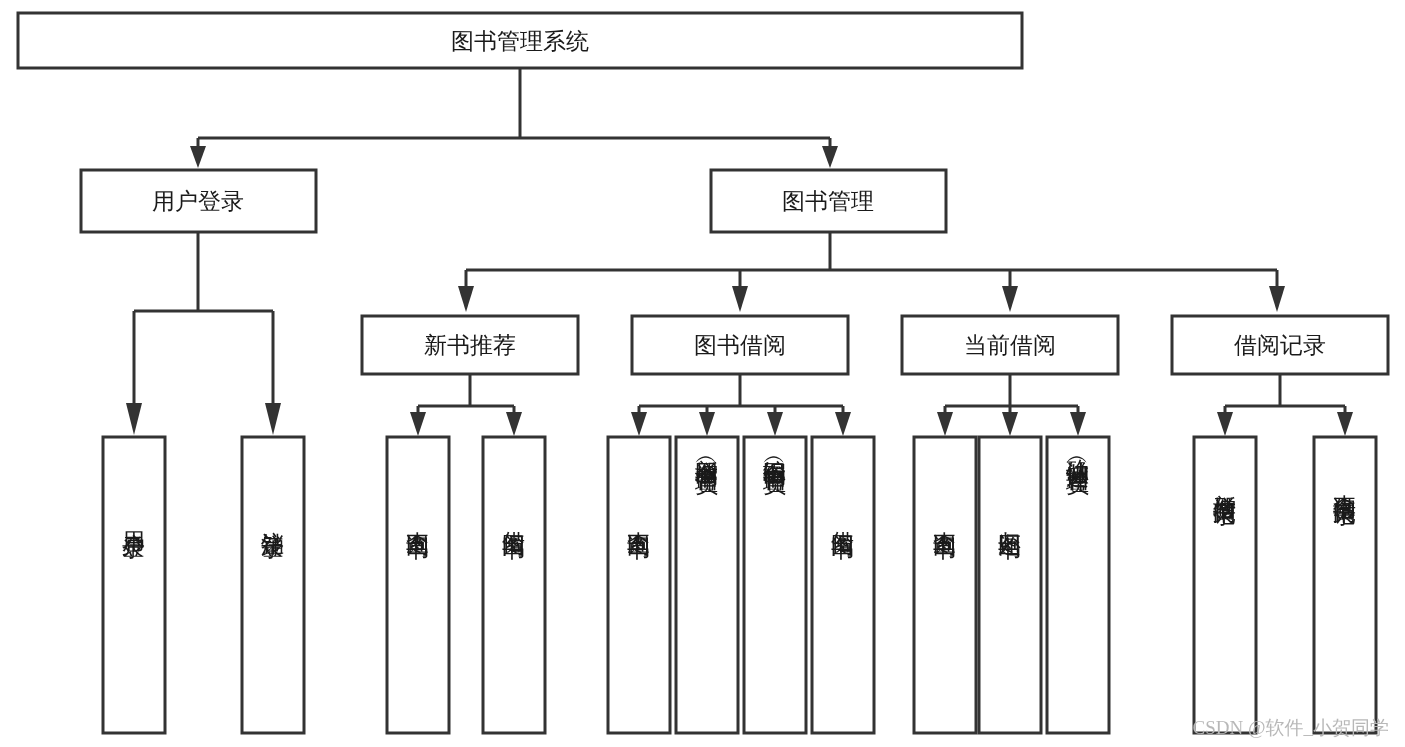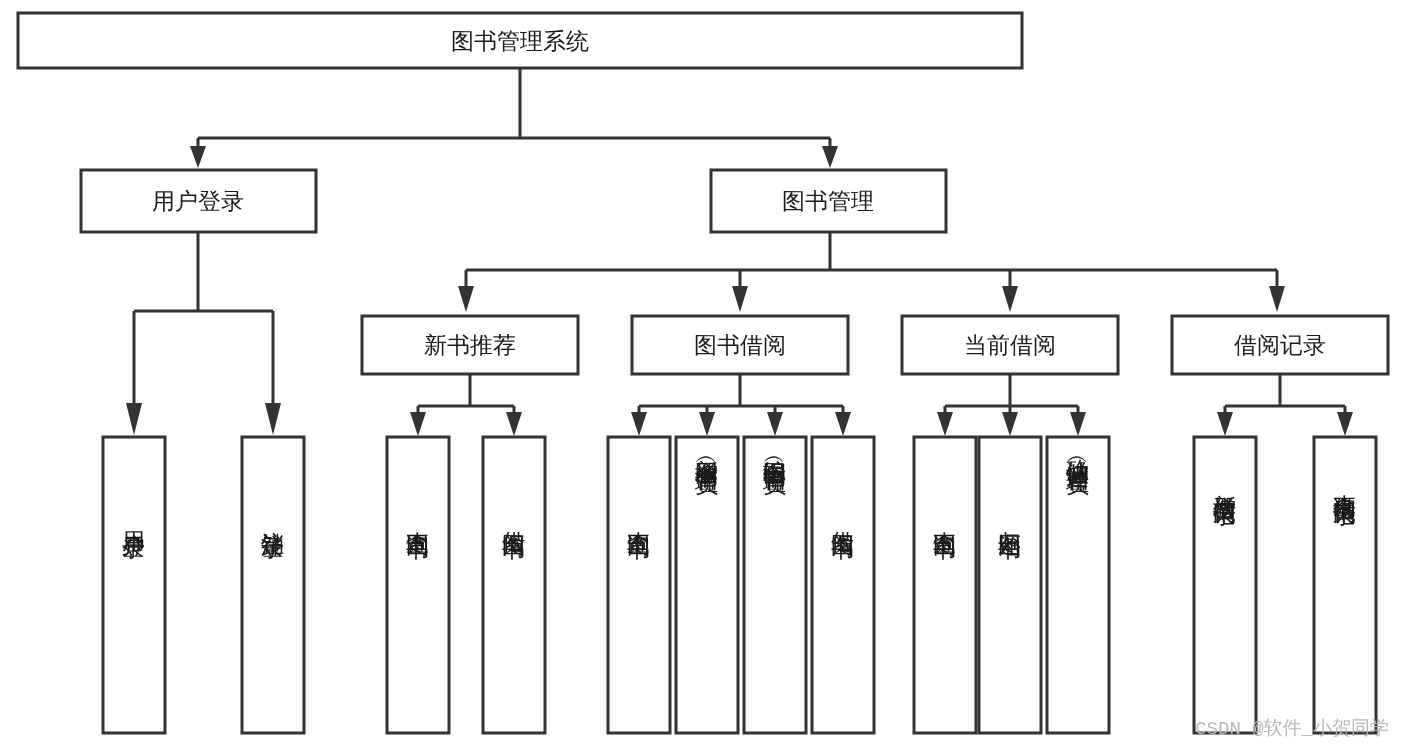--- a/index.html
+++ b/index.html
@@ -54,21 +54,21 @@
     stroke-linecap: butt;
   }
   .arrow-head {
     fill: #333333;
     stroke: none;
   }
   .watermark {
     position: absolute;
     right: 16px;
     bottom: 6px;
-    font-family: Liberation Mono, monospace;
+    font-family: Liberation Serif, serif;
     font-size: 19px;
     color: #b8b8b8;
     white-space: nowrap;
     user-select: none;
     pointer-events: none;
   }
 </style>
 </head>
 <body>
 

